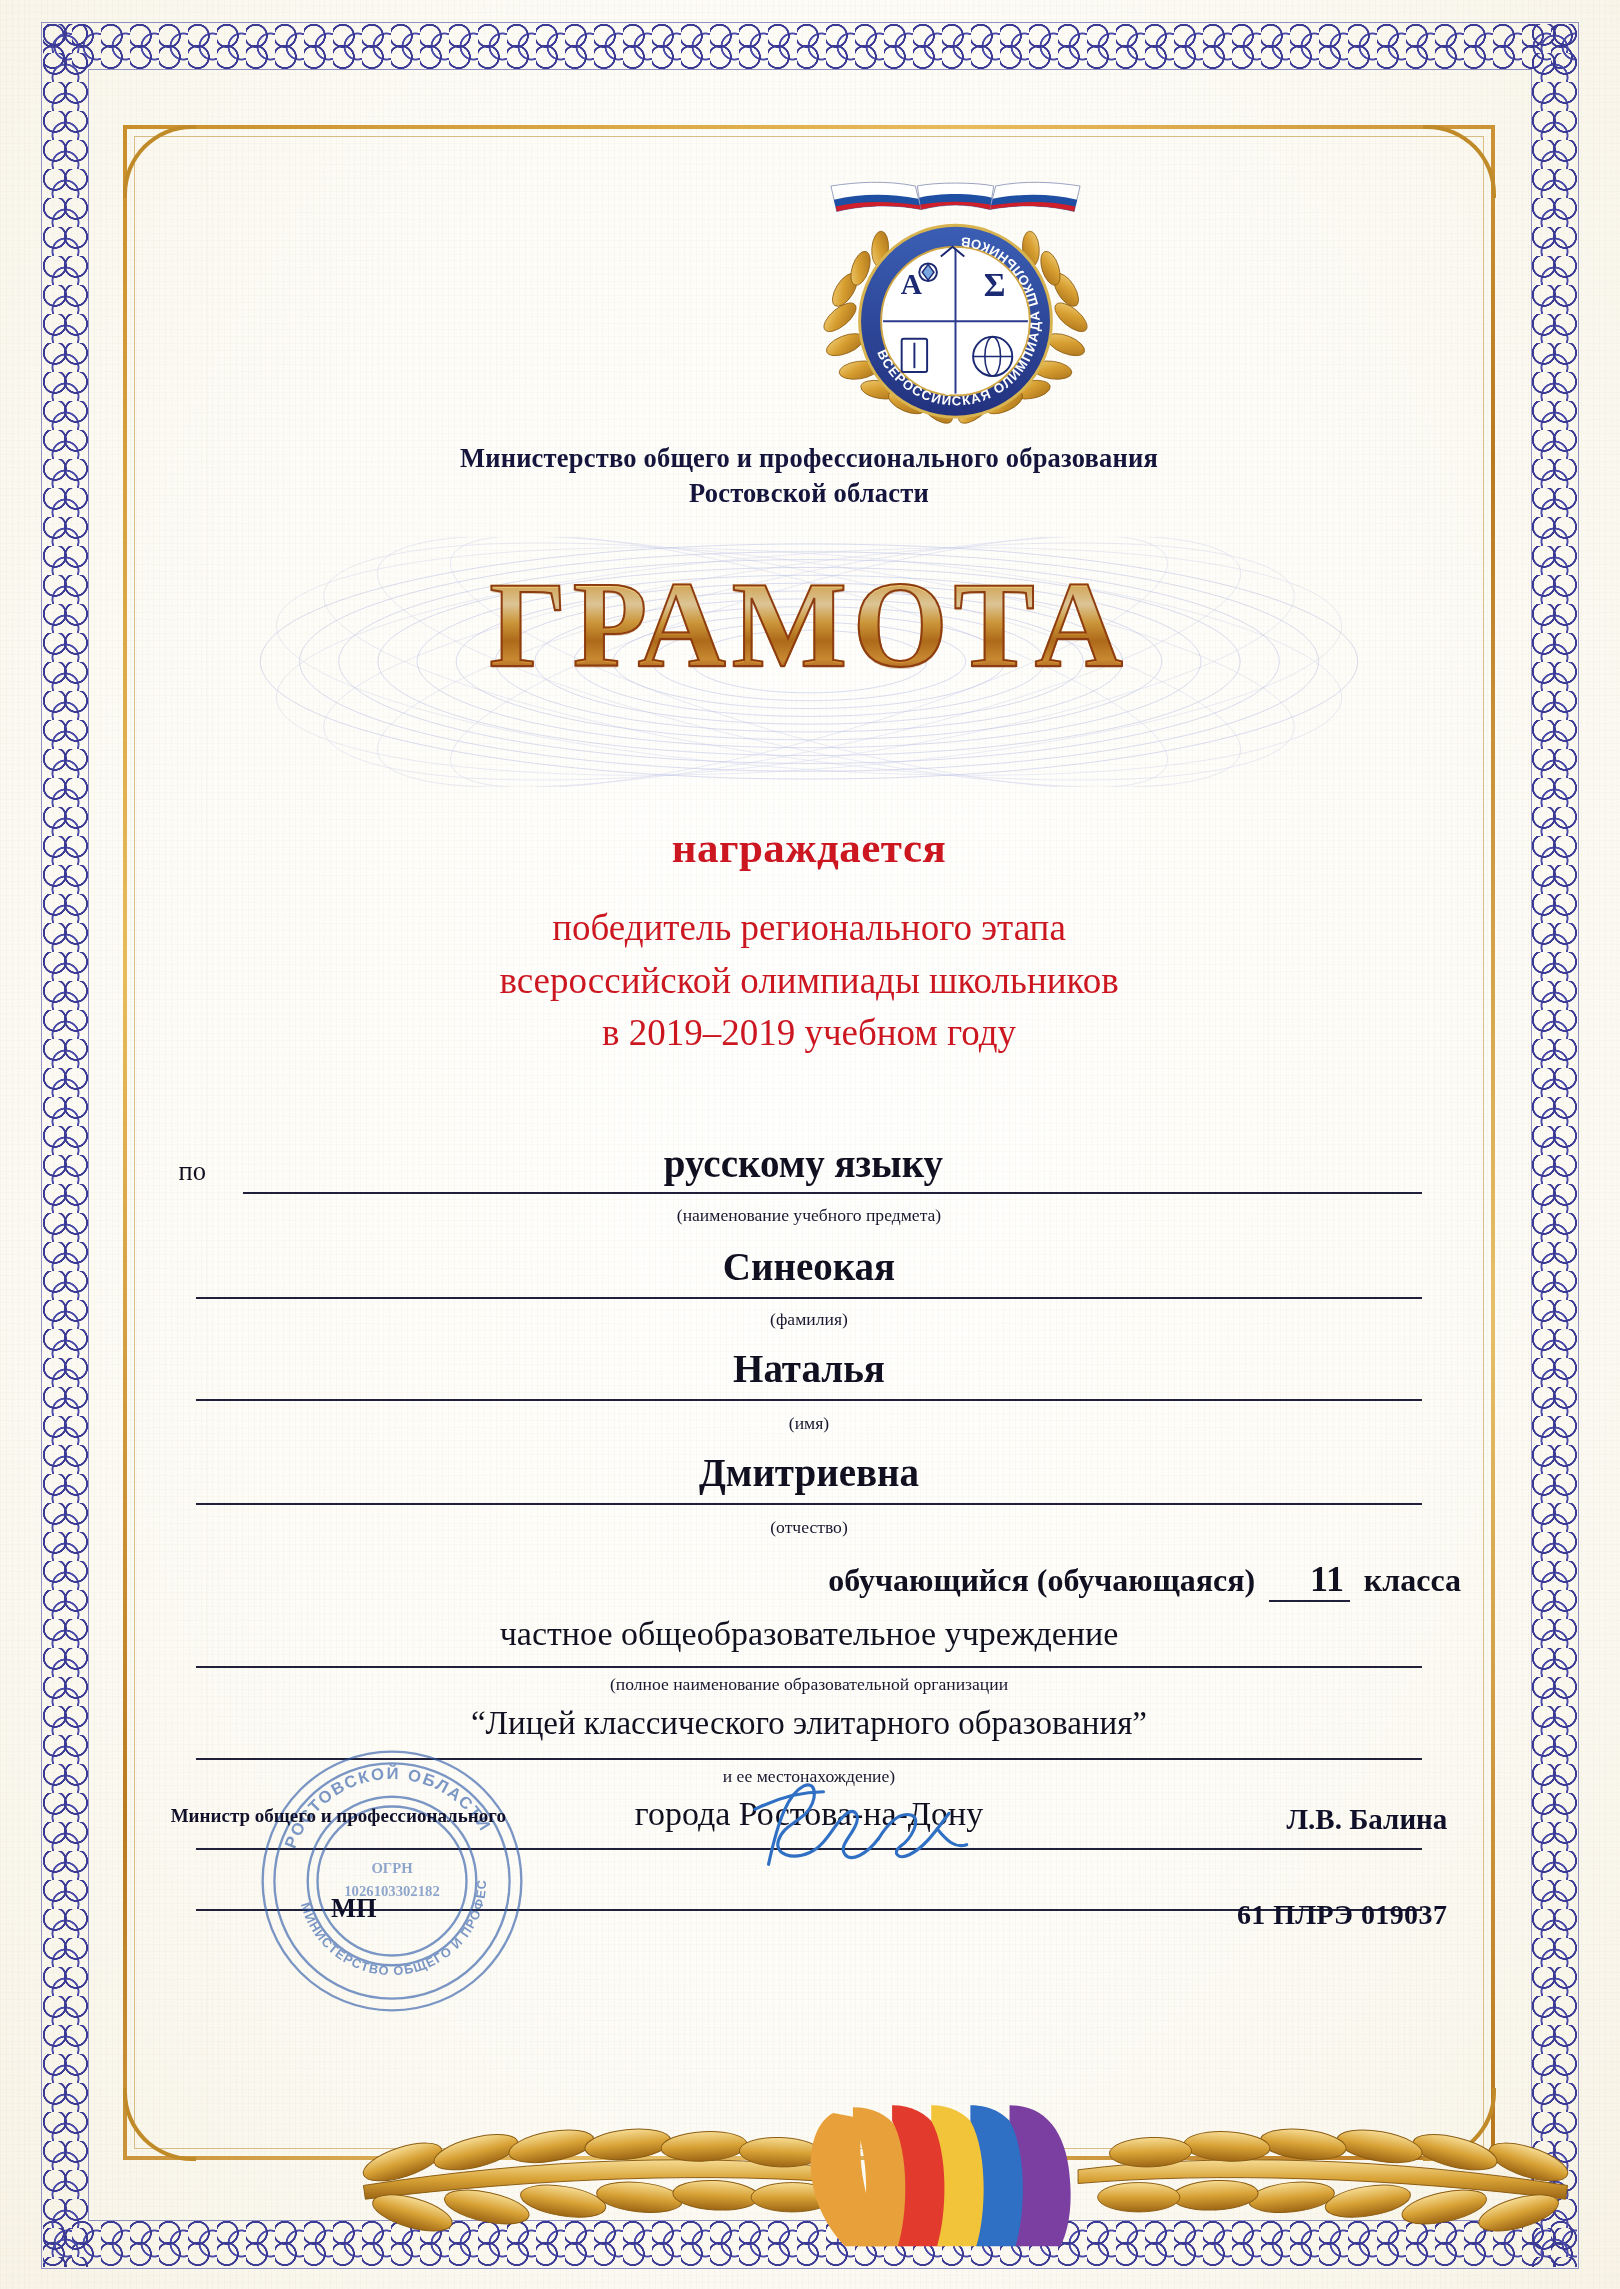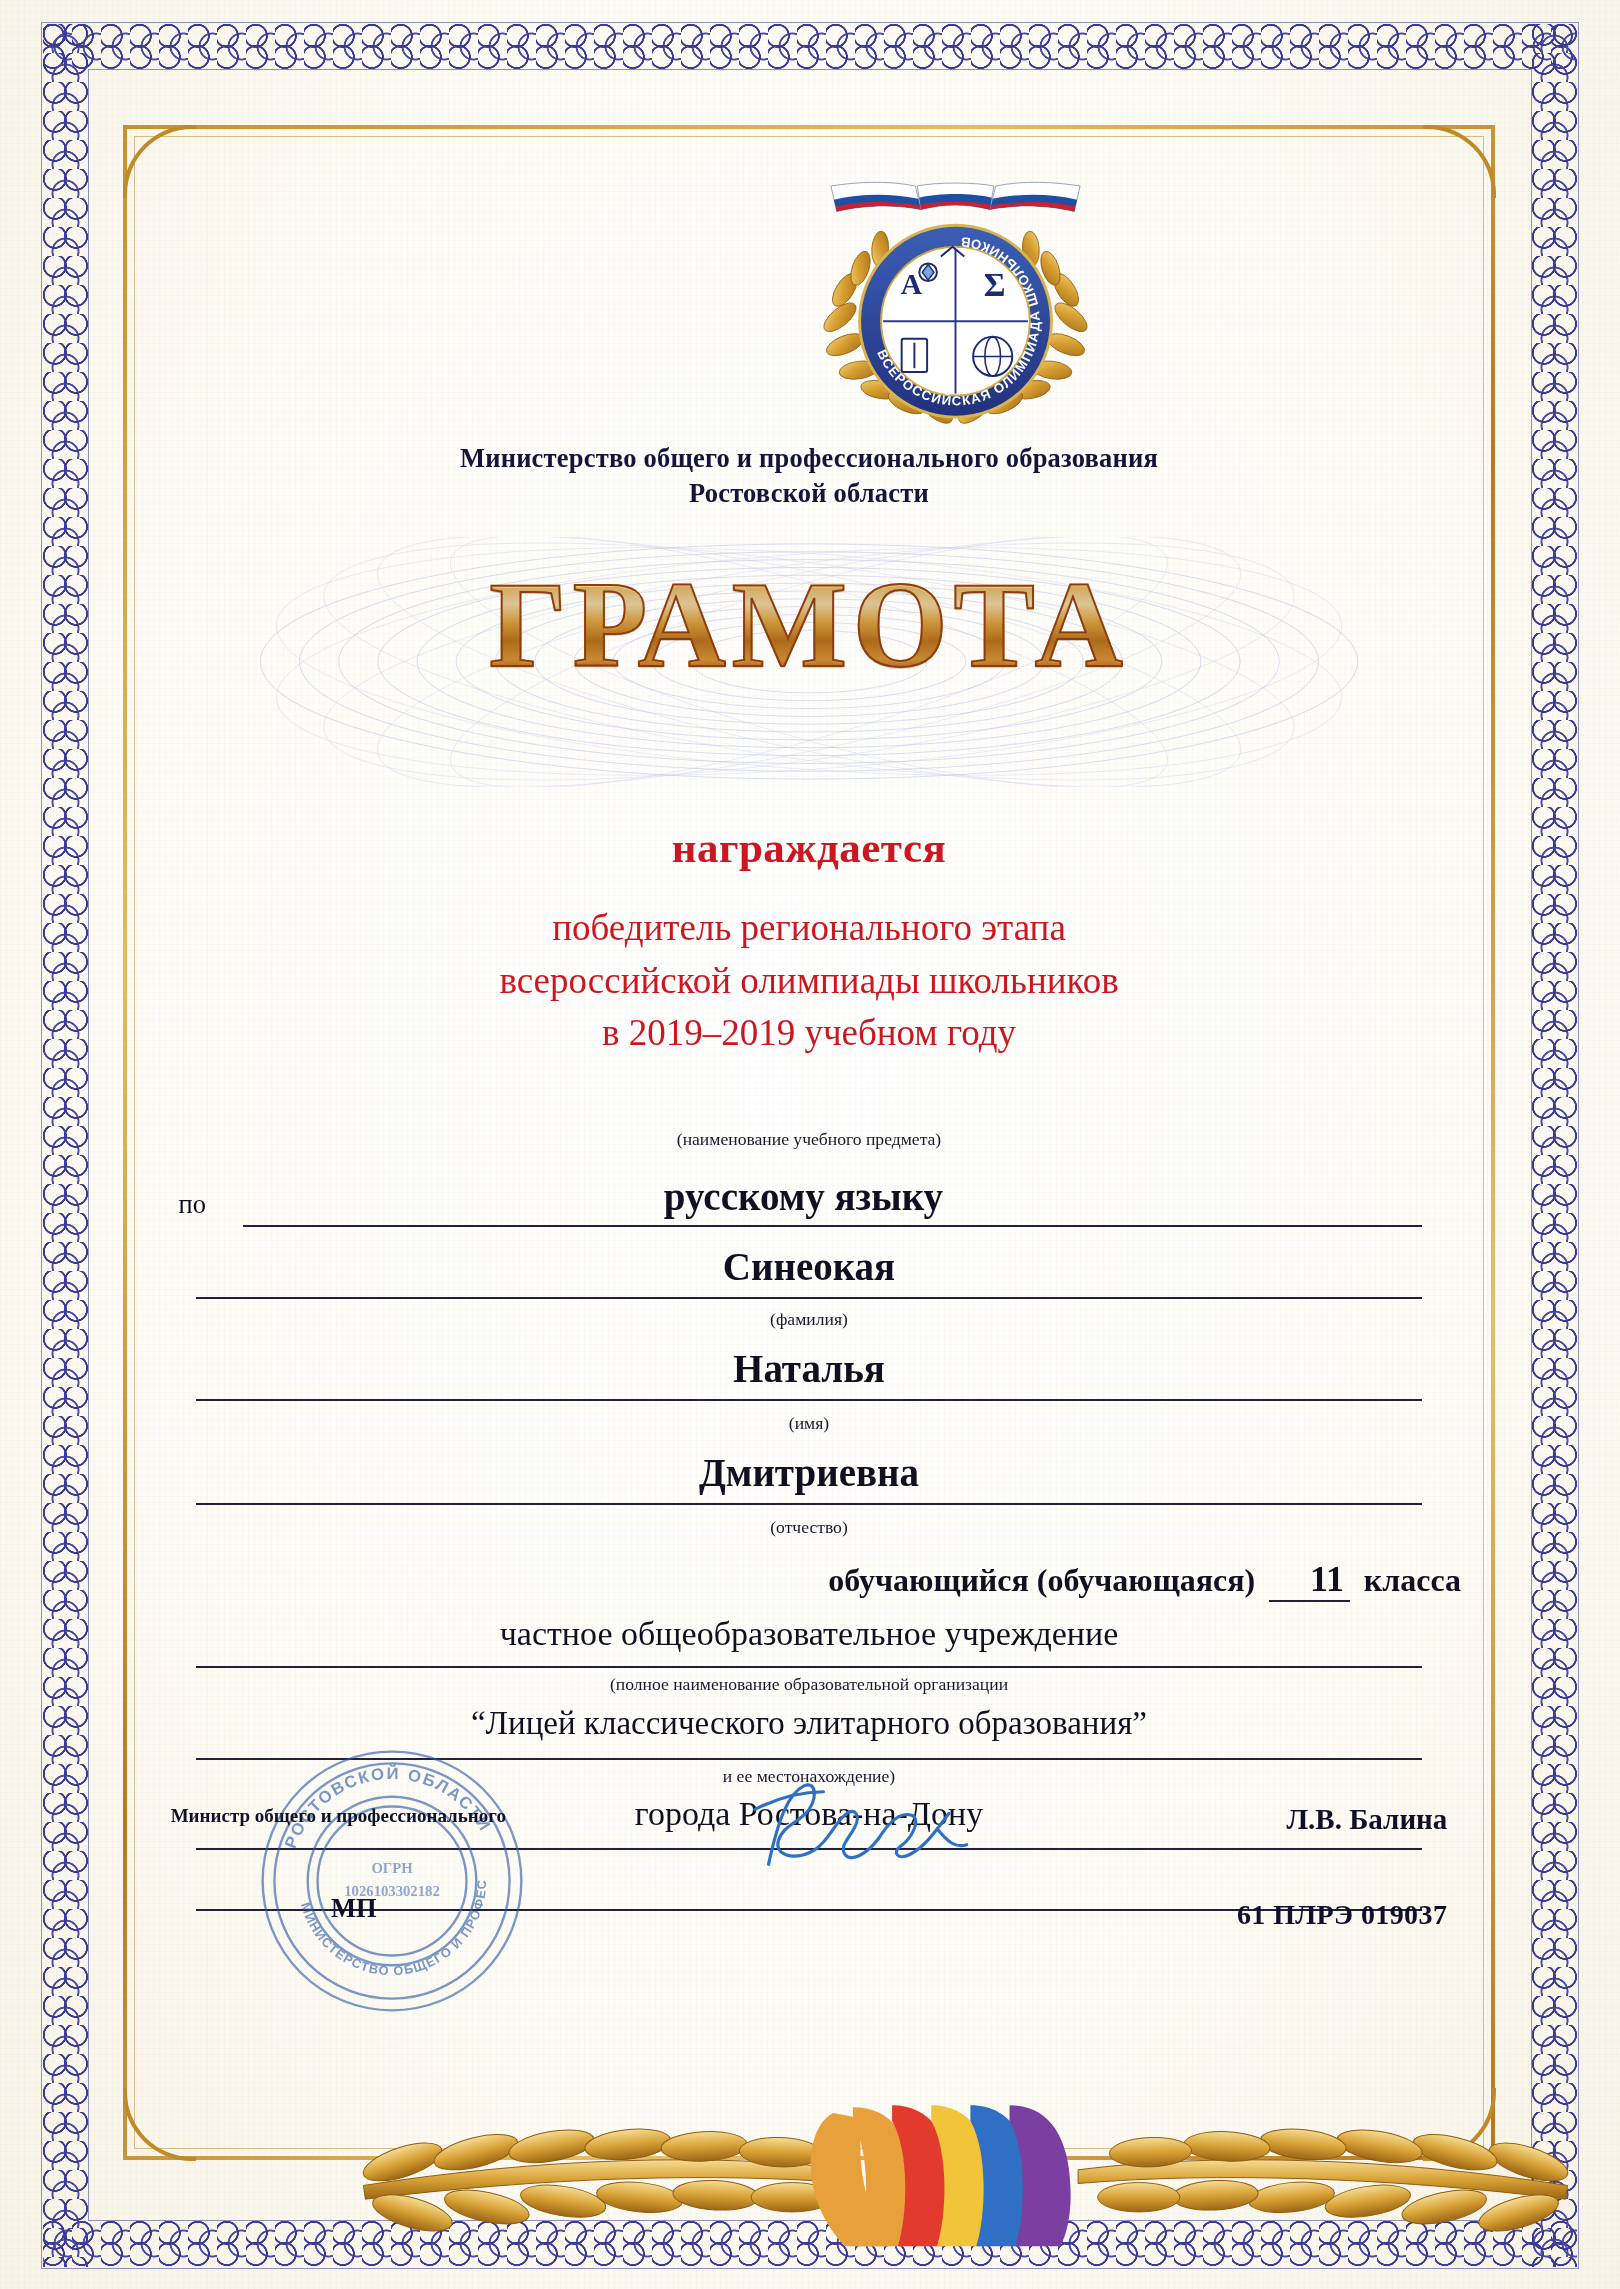--- a/index.html
+++ b/index.html
@@ -475,27 +475,27 @@
 
     <div class="awarded">награждается</div>
     <div class="award-lines">
       <div>победитель регионального этапа</div>
       <div>всероссийской олимпиады школьников</div>
       <div>в 2019–2019 учебном году</div>
     </div>
 
     <div class="rows">
 
-      <div class="row" style="height:33px;">
-        <div class="row-hint" style="top:2px;">(наименование учебного предмета)</div>
-      </div>
       <div class="row" style="height:76px;">
         <span class="prefix-po" style="top:29px;">по</span>
         <div class="row-value" style="top:13.7px; left:88px; width:1117px;">русскому языку</div>
         <div class="rule" style="top:65px; left:86px; right:39px;"></div>
+      </div>
+      <div class="row" style="height:33px;">
+        <div class="row-hint" style="top:2px;">(наименование учебного предмета)</div>
       </div>
 
       <div class="row" style="height:73px;">
         <div class="row-value" style="top:7.8px;">Синеокая</div>
         <div class="rule" style="top:61px; left:39px; right:39px;"></div>
       </div>
       <div class="row" style="height:31px;">
         <div class="row-hint" style="top:0;">(фамилия)</div>
       </div>
 

